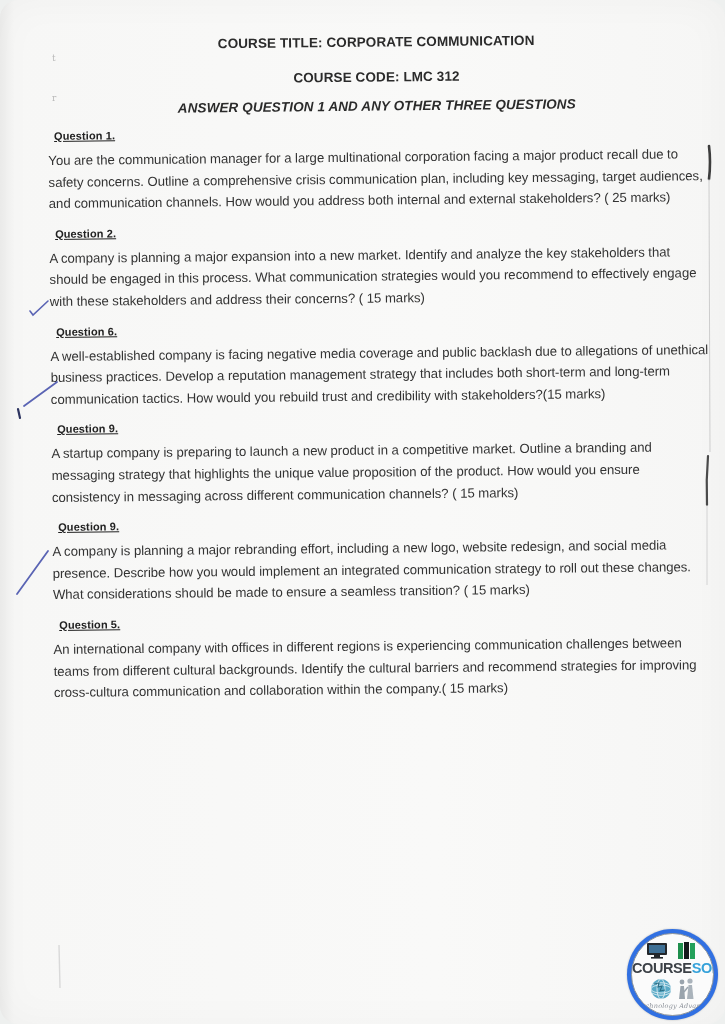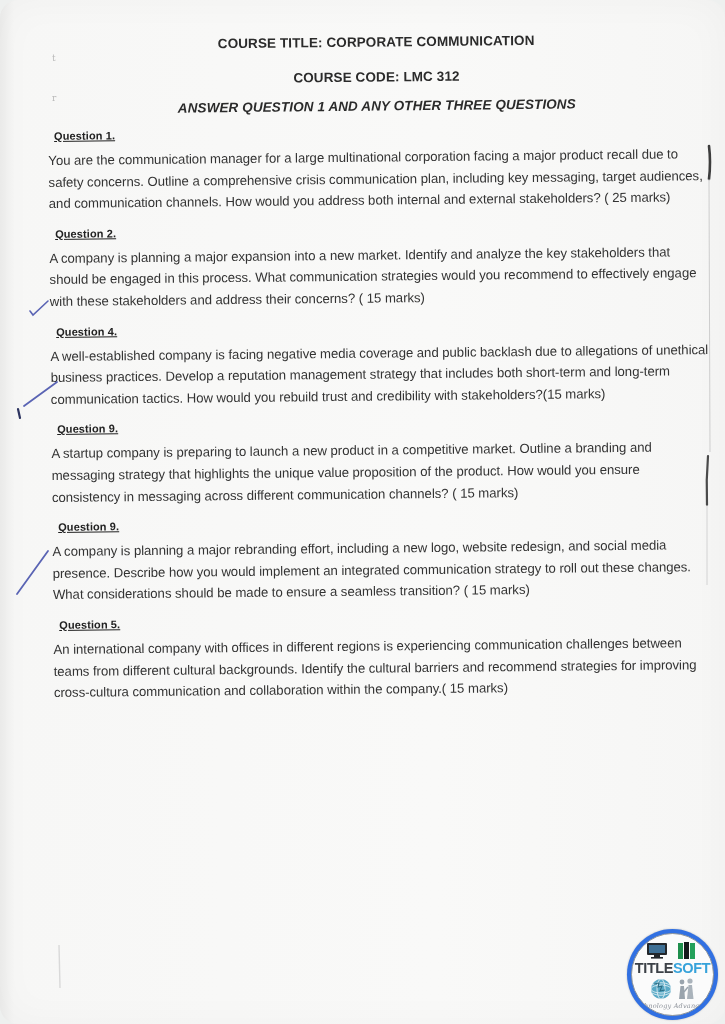--- a/index.html
+++ b/index.html
@@ -97,21 +97,21 @@
     font-family:"Liberation Sans",sans-serif;
   }
   .brand-cloud{color:#3c4147;}
   .brand-soft{color:#36a2da;}
   .logo-globe-row{
     position:absolute;left:0;top:42px;width:100%;height:26px;
     display:flex;justify-content:center;align-items:center;gap:2px;
   }
   .logo-tagline{
     position:absolute;left:0;top:68px;width:100%;
-    text-align:left;
+    text-align:right;
     font-family:"DejaVu Serif",serif;
     font-style:italic;
     font-size:6.5px;
     color:#8d929a;
     letter-spacing:.2px;
   }
 </style>
 </head>
 <body>
 
@@ -126,21 +126,21 @@
       <div class="qlabel">Question 1.</div>
       <p class="qtext">You are the communication manager for a large multinational corporation facing a major product recall due to safety concerns. Outline a comprehensive crisis communication plan, including key messaging, target audiences, and communication channels. How would you address both internal and external stakeholders? ( 25 marks)</p>
     </div>
 
     <div class="qblock">
       <div class="qlabel">Question 2.</div>
       <p class="qtext">A company is planning a major expansion into a new market. Identify and analyze the key stakeholders that should be engaged in this process. What communication strategies would you recommend to effectively engage with these stakeholders and address their concerns? ( 15 marks)</p>
     </div>
 
     <div class="qblock">
-      <div class="qlabel">Question 4.</div>
+      <div class="qlabel">Question 6.</div>
       <p class="qtext">A well-established company is facing negative media coverage and public backlash due to allegations of unethical business practices. Develop a reputation management strategy that includes both short-term and long-term communication tactics. How would you rebuild trust and credibility with stakeholders?(15 marks)</p>
     </div>
 
     <div class="qblock">
       <div class="qlabel">Question 9.</div>
       <p class="qtext">A startup company is preparing to launch a new product in a competitive market. Outline a branding and messaging strategy that highlights the unique value proposition of the product. How would you ensure consistency in messaging across different communication channels? ( 15 marks)</p>
     </div>
 
     <div class="qblock">
       <div class="qlabel">Question 9.</div>
@@ -182,21 +182,21 @@
           <rect x="3" y="4" width="16" height="8" fill="#3e6f94"></rect>
           <rect x="8" y="14" width="6" height="2" fill="#23272b"></rect>
           <rect x="5" y="16" width="12" height="1.6" fill="#23272b"></rect>
         </svg>
         <svg width="22" height="17" viewBox="0 0 22 17">
           <rect x="1" y="1" width="5" height="16" fill="#1f8f4d"></rect>
           <rect x="7" y="0" width="5" height="17" fill="#16191c"></rect>
           <rect x="13" y="1" width="5" height="16" fill="#23a05a"></rect>
         </svg>
       </div>
-      <div class="logo-brand"><span class="brand-cloud">TITLE</span><span class="brand-soft">SOFT</span></div>
+      <div class="logo-brand"><span class="brand-cloud">COURSE</span><span class="brand-soft">SOFT</span></div>
       <div class="logo-globe-row">
         <svg width="24" height="24" viewBox="0 0 24 24">
           <circle cx="12" cy="12" r="10" fill="#58a9c6"></circle>
           <ellipse cx="12" cy="12" rx="10" ry="4" fill="none" stroke="#e8f2f6" stroke-width="0.8"></ellipse>
           <ellipse cx="12" cy="12" rx="4" ry="10" fill="none" stroke="#e8f2f6" stroke-width="0.8"></ellipse>
           <path d="M3 8 C8 5 16 5 21 8 M3 16 C8 19 16 19 21 16" fill="none" stroke="#e8f2f6" stroke-width="0.8"></path>
           <path d="M5 7 L10 6 L9 10 L13 9 L11 14 L16 13" fill="none" stroke="#2c6e86" stroke-width="1.1"></path>
         </svg>
         <svg width="22" height="24" viewBox="0 0 22 24">
           <circle cx="7" cy="5" r="2.4" fill="#9aa4ad"></circle>

